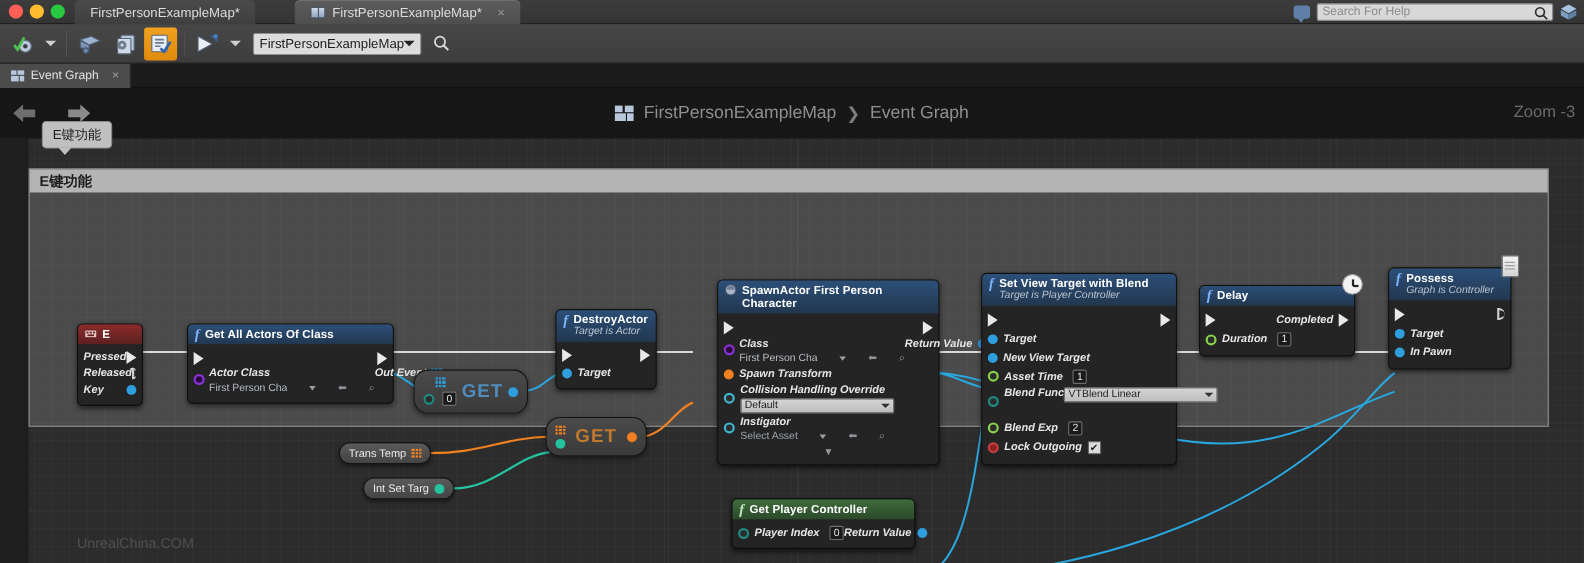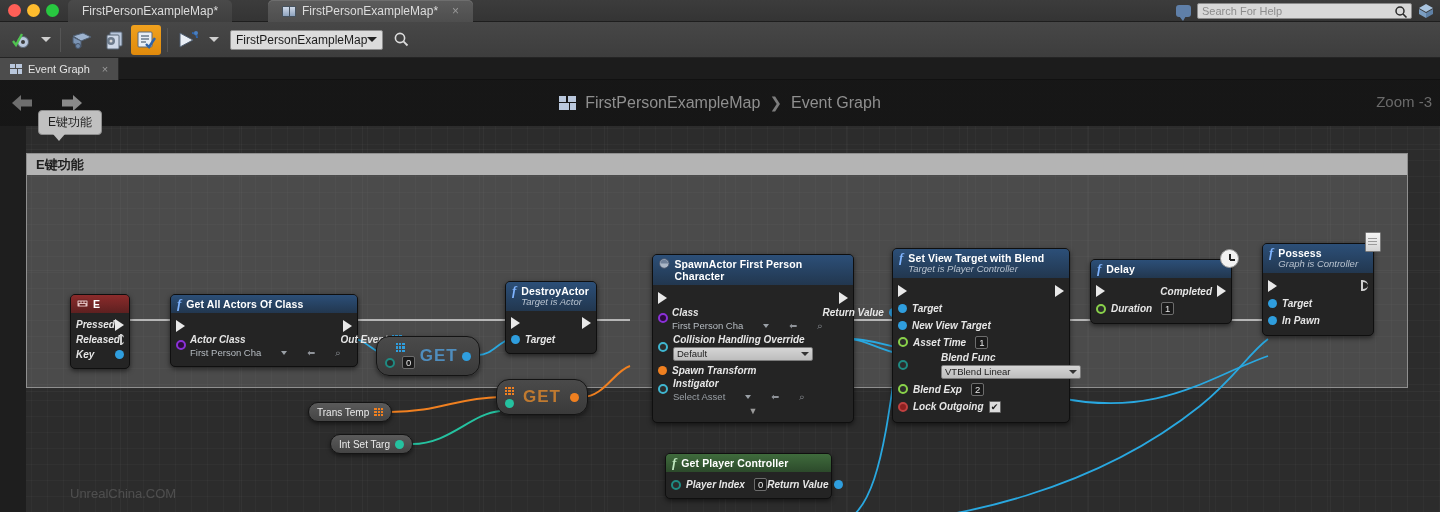--- a/index.html
+++ b/index.html
@@ -579,33 +579,33 @@
                   <span style="color:#8f9399;">⬅</span>
                   <span style="color:#8f9399;">⌕</span>
                 </span>
               </span>
             </span>
             <span style="display:flex;gap:5px;align-items:center;">
               <span class="lbl bold">Return Value</span>
               <span class="pin blue"></span>
             </span>
           </div>
+          <div class="row" style="gap:5px;">
+            <span class="pin orange"></span>
+            <span class="lbl bold">Spawn Transform</span>
+          </div>
           <div class="row" style="align-items:flex-start;height:30px;gap:5px;">
             <span class="pin cyan" style="margin-top:9px;"></span>
             <span style="display:flex;flex-direction:column;line-height:1.3;flex:1;">
               <span class="lbl bold">Collision Handling Override</span>
               <span class="combo" style="width:140px;margin-top:1px;">
                 <span>Default</span>
                 <span class="caret"></span>
               </span>
             </span>
-          </div>
-          <div class="row" style="gap:5px;">
-            <span class="pin orange"></span>
-            <span class="lbl bold">Spawn Transform</span>
           </div>
           <div class="row" style="align-items:flex-start;height:26px;gap:5px;">
             <span class="pin cyan" style="margin-top:6px;"></span>
             <span style="display:flex;flex-direction:column;line-height:1.25;">
               <span class="lbl bold">Instigator</span>
               <span class="asset">
                 <span>Select Asset</span>
                 <span class="caret" style="border-top-color:#9aa0a6;border-left-width:3px;border-right-width:3px;border-top-width:4px;"></span>
                 <span style="color:#8f9399;">⬅</span>
                 <span style="color:#8f9399;">⌕</span>
@@ -637,21 +637,21 @@
             <span class="pin blue"></span>
             <span class="lbl bold">New View Target</span>
           </div>
           <div class="row" style="gap:5px;height:17px;">
             <span class="pin green"></span>
             <span class="lbl bold">Asset Time</span>
             <span class="numbox">1</span>
           </div>
           <div class="row" style="align-items:flex-start;height:30px;gap:5px;">
             <span class="pin teal" style="margin-top:9px;"></span>
-            <span style="display:flex;flex-direction:column;line-height:1.3;flex:1;margin-left:28px;">
+            <span style="display:flex;line-height:1.3;flex:1;">
               <span class="lbl bold">Blend Func</span>
               <span class="combo" style="width:140px;margin-top:1px;">
                 <span>VTBlend Linear</span>
                 <span class="caret"></span>
               </span>
             </span>
           </div>
           <div class="row" style="gap:5px;height:17px;">
             <span class="pin green"></span>
             <span class="lbl bold">Blend Exp</span>

